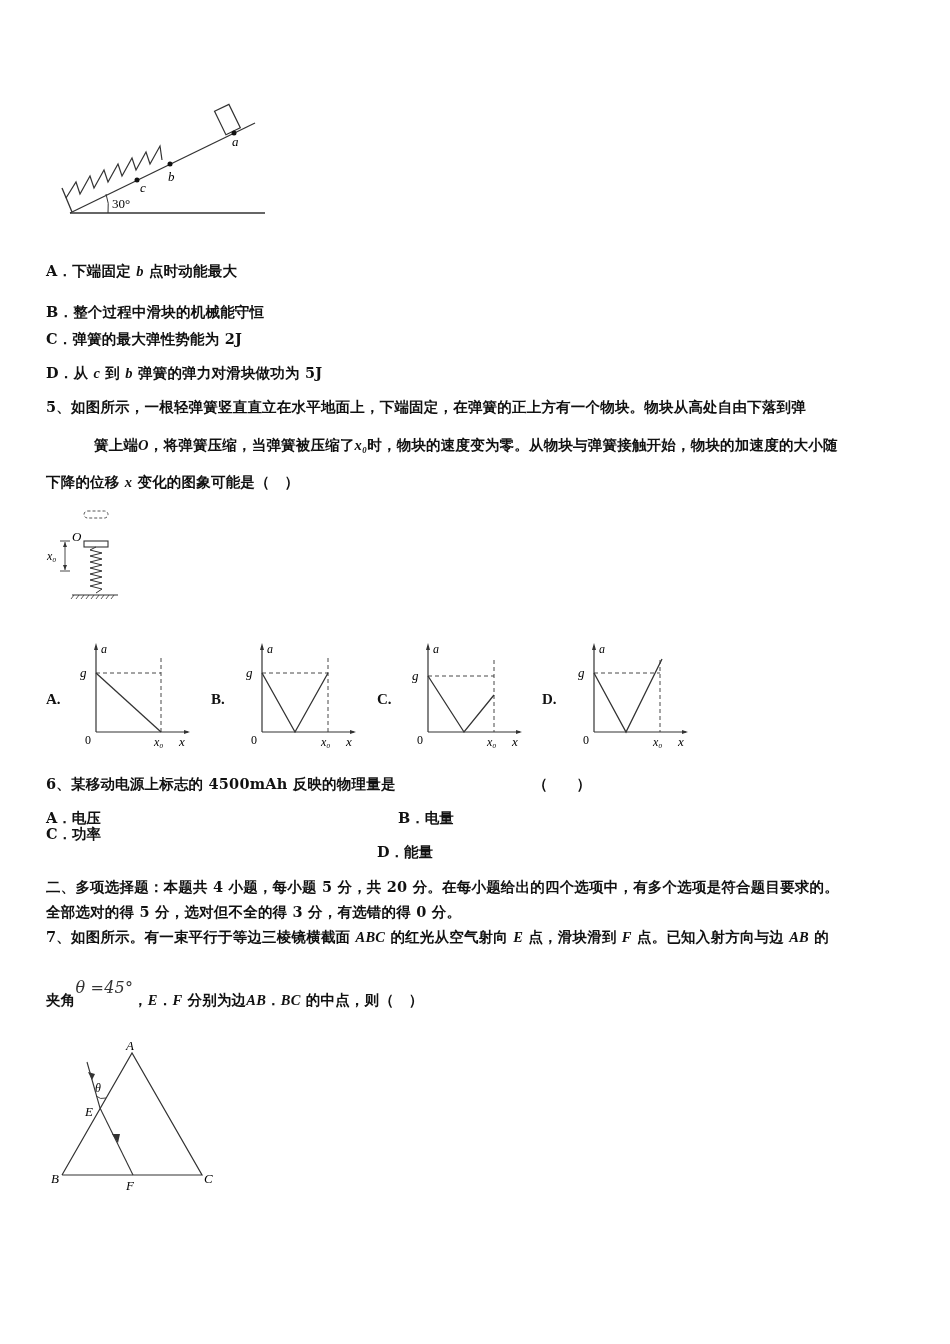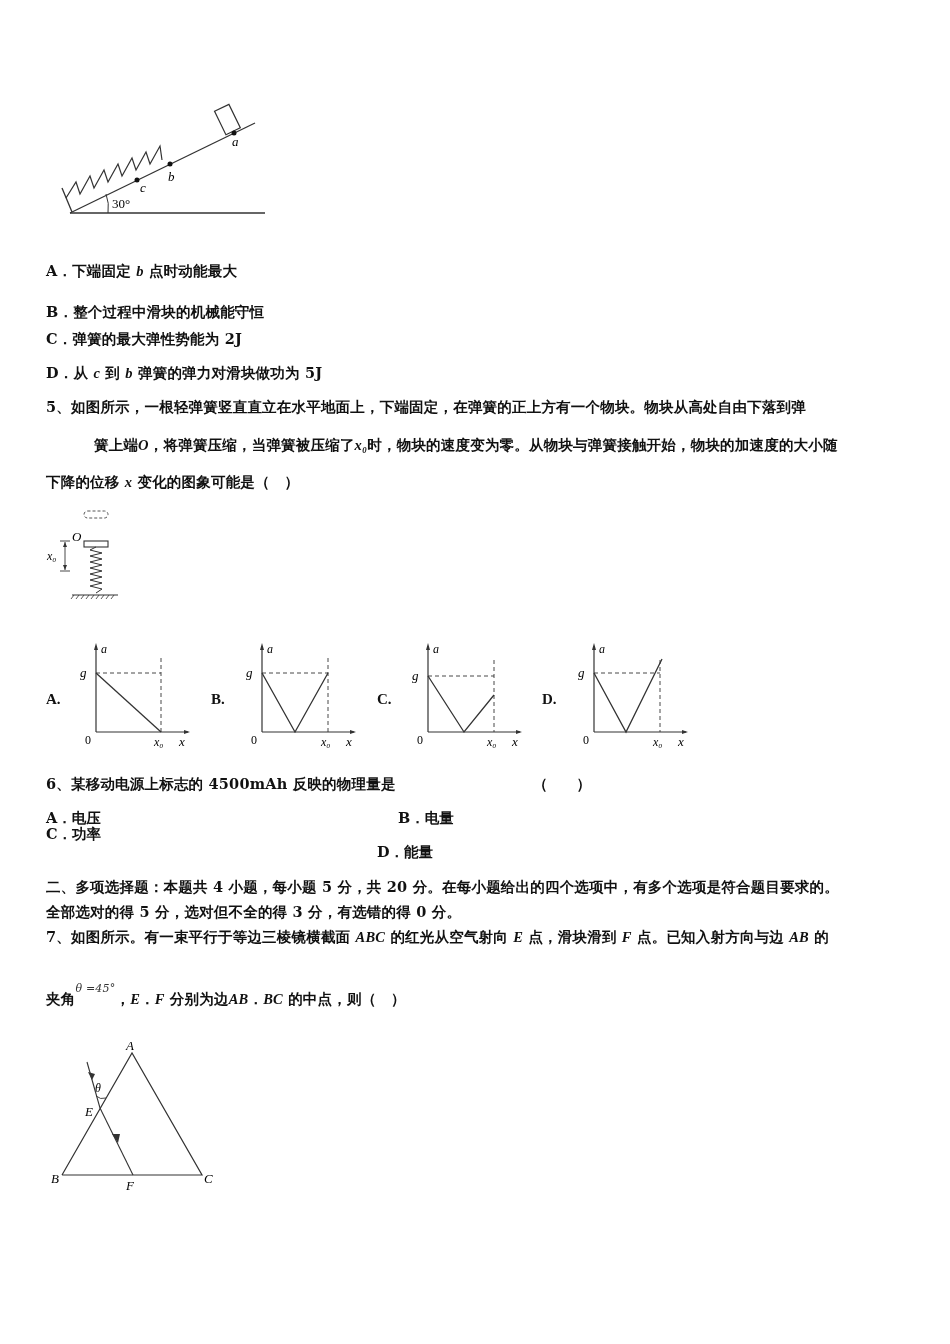--- a/index.html
+++ b/index.html
@@ -154,21 +154,21 @@
 <div class="abs opt" style="left:46px;top:825px;"><span>C．</span><span>功率</span></div>
 <div class="abs opt" style="left:377px;top:843px;text-align:right;"><span>D．</span><span>能量</span></div>
 
 <div class="line" style="top:878px;">二、多项选择题：本题共 4 小题，每小题 5 分，共 20 分。在每小题给出的四个选项中，有多个选项是符合题目要求的。</div>
 <div class="line" style="top:903px;">全部选对的得 5 分，选对但不全的得 3 分，有选错的得 0 分。</div>
 
 <div class="line" style="top:928px;">
   <span>7、如图所示。有一束平行于等边三棱镜横截面</span> <i>ABC</i> <span>的红光从空气射向</span> <i>E</i> <span>点，滑块滑到</span> <i>F</i> <span>点。已知入射方向与边</span> <i>AB</i> <span>的</span>
 </div>
 <div class="line" style="top:990px;">
-  <span>夹角</span><span style="position:relative;top:-12px;font-weight:normal;font-style:italic;color:#333;font-size:11px;">θ =45°</span><span>，</span><i>E</i><span>．</span><i>F</i> <span>分别为边</span><i>AB</i><span>．</span><i>BC</i> <span>的中点，则（　）</span>
+  <span>夹角</span><span style="position:relative;top:-12px;font-weight:normal;font-style:italic;color:#333;font-size:16px;">θ =45°</span><span>，</span><i>E</i><span>．</span><i>F</i> <span>分别为边</span><i>AB</i><span>．</span><i>BC</i> <span>的中点，则（　）</span>
 </div>
 
 <svg class="abs" style="left:40px;top:1030px;" width="190" height="170" viewBox="0 0 190 170">
   <polyline points="22,145 92,23 162,145 22,145" fill="none" stroke="#333" stroke-width="1.2"></polyline>
   <line x1="47" y1="32" x2="60" y2="78" stroke="#333" stroke-width="1.1"></line>
   <polygon points="52,50 48,42 55,44" fill="#333"></polygon>
   <line x1="60" y1="78" x2="93" y2="145" stroke="#333" stroke-width="1.1"></line>
   <polygon points="78,113 72,104 80,104" fill="#333"></polygon>
   <path d="M56,66 A 10 10 0 0 0 66,68" fill="none" stroke="#333" stroke-width="0.9"></path>
   <text x="86" y="20" font-size="13" font-style="italic">A</text>

